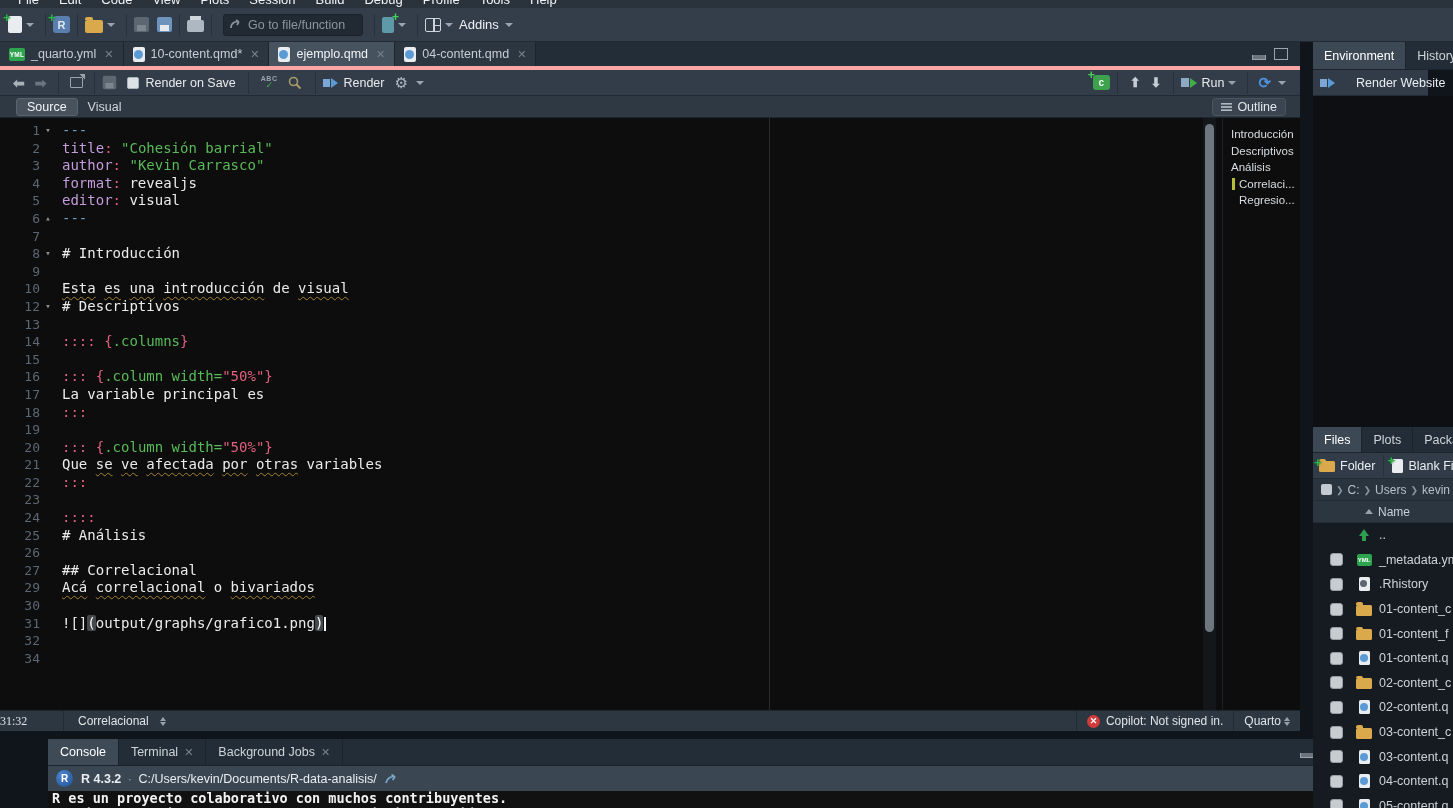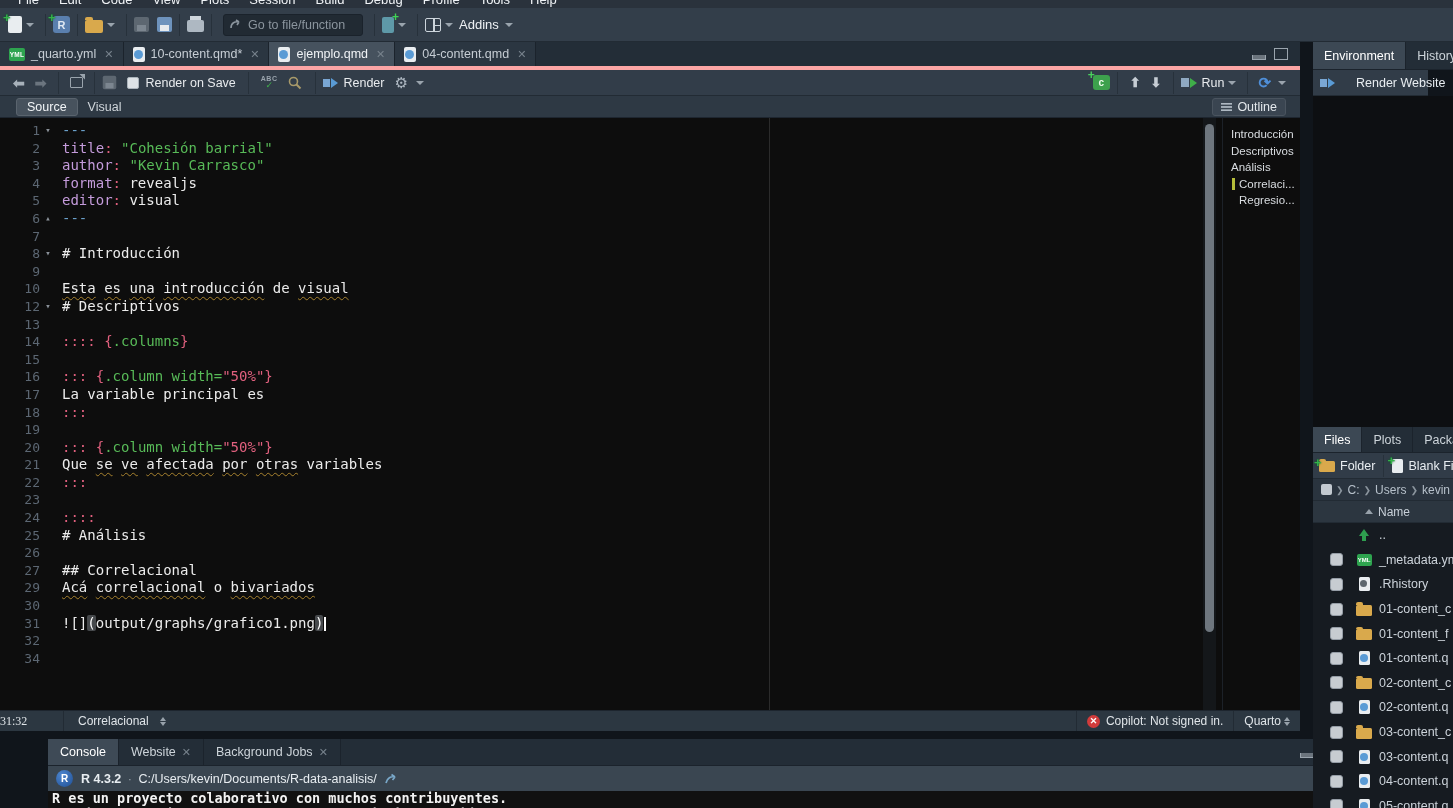--- a/index.html
+++ b/index.html
@@ -380,21 +380,21 @@
         </span>
       </div>
     </div>
 
     <div class="console-pane">
       <div class="ctabs" id="console-tabs">
           <div class="ctab active">
             <span>Console</span>
           </div>
           <div class="ctab">
-            <span>Website</span>
+            <span>Terminal</span>
             <span class="x">✕</span>
           </div>
           <div class="ctab">
             <span>Background Jobs</span>
             <span class="x">✕</span>
           </div>
           <div class="winbtns">
             <span class="min-ico"></span>
             <span class="max-ico"></span>
           </div>

